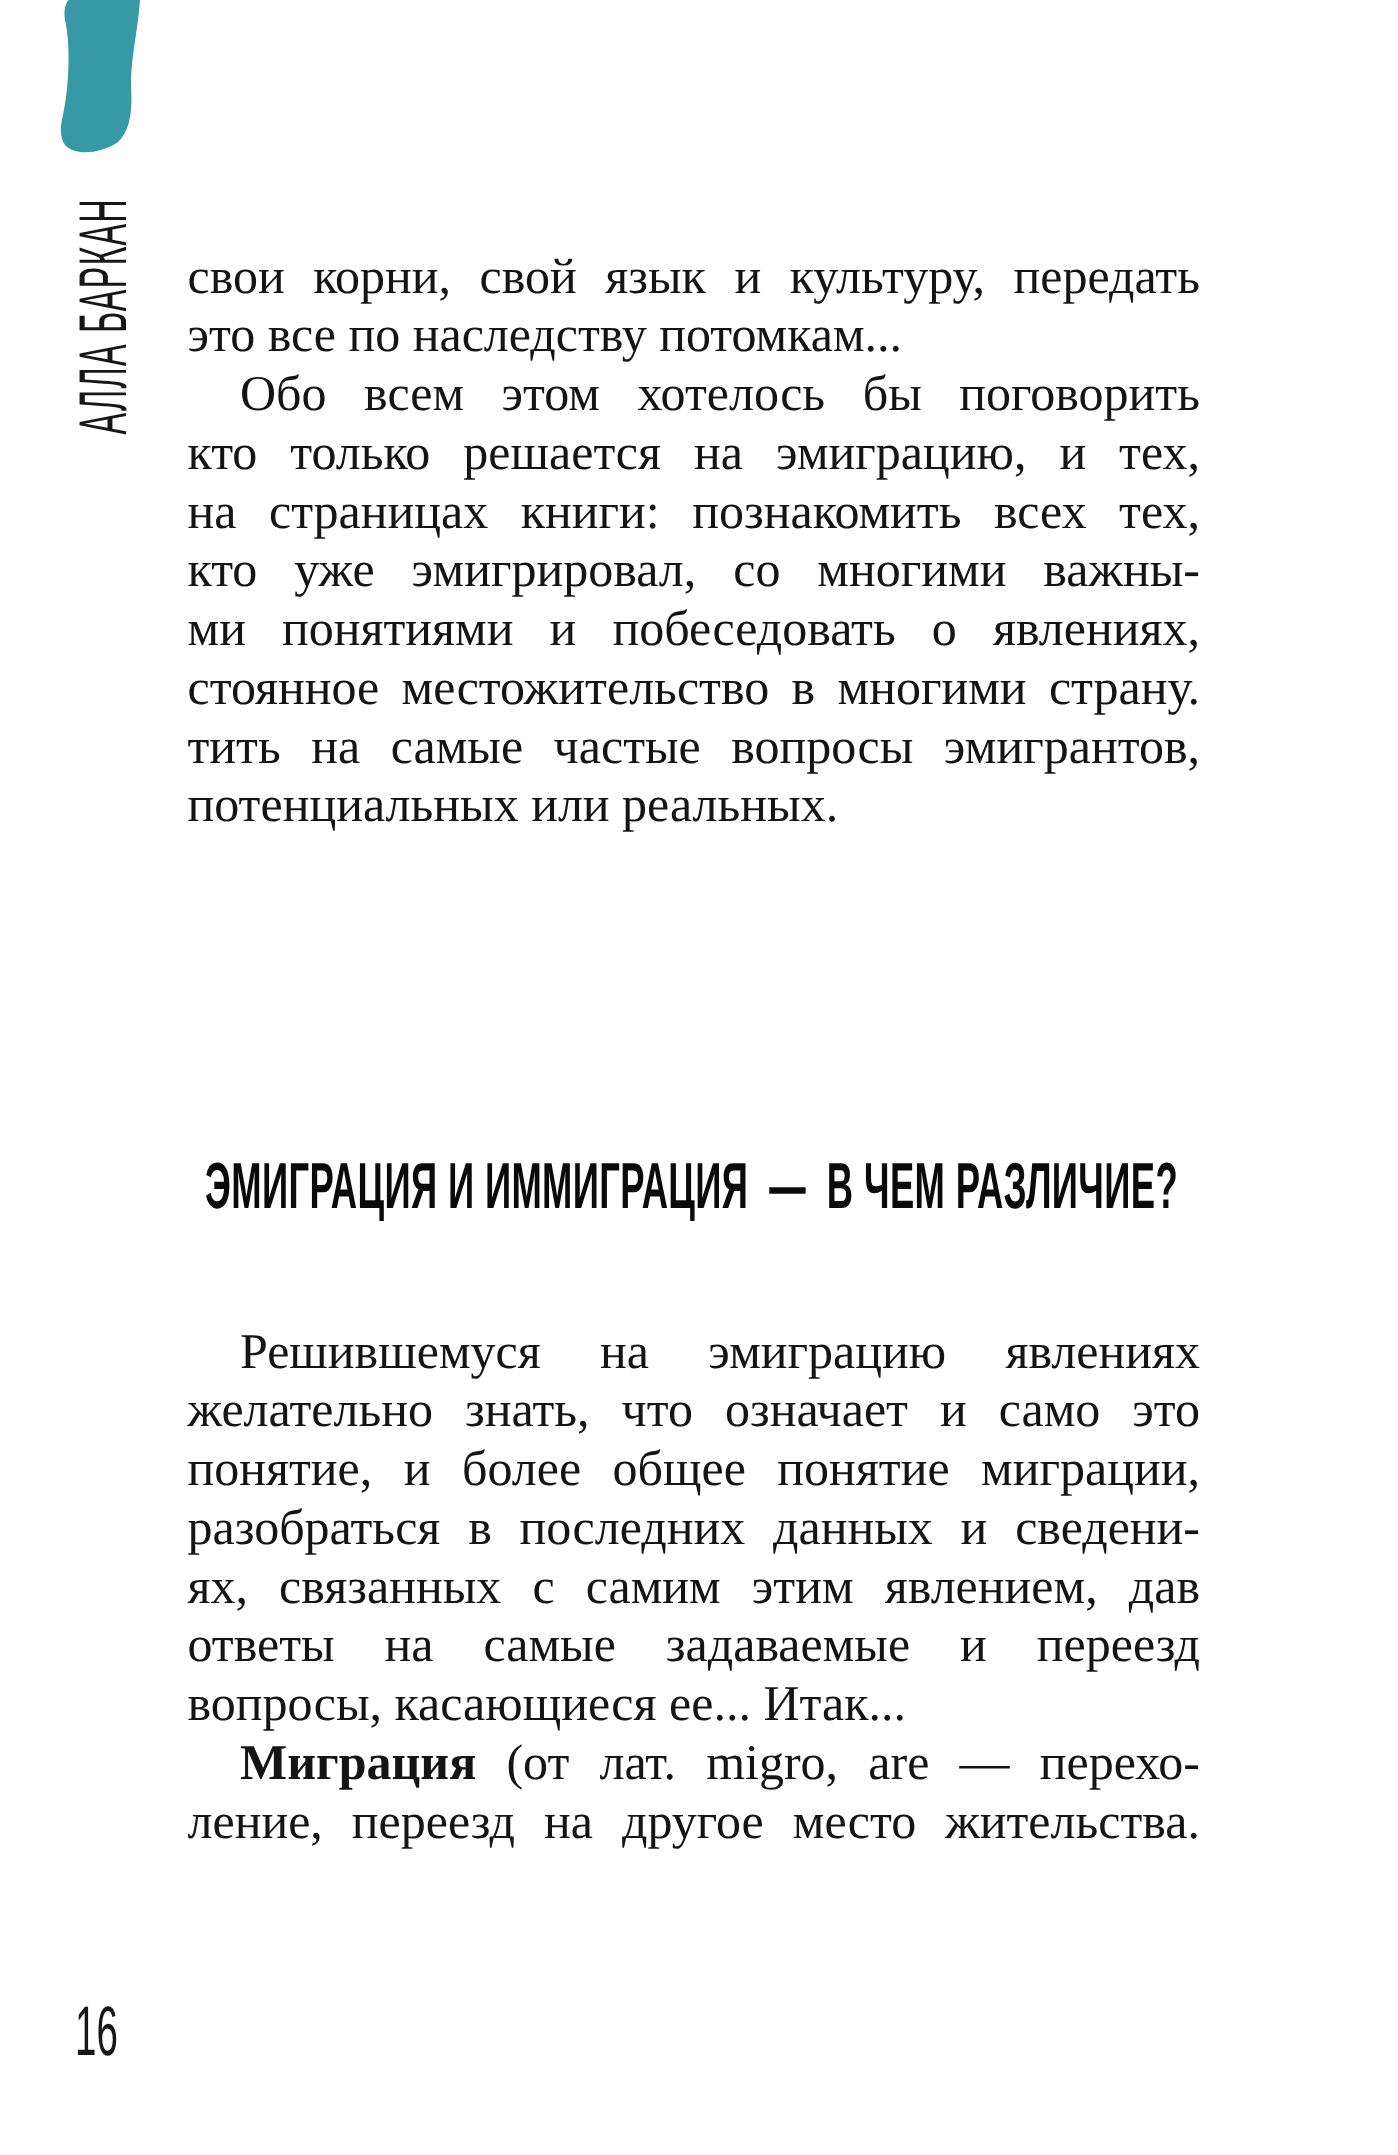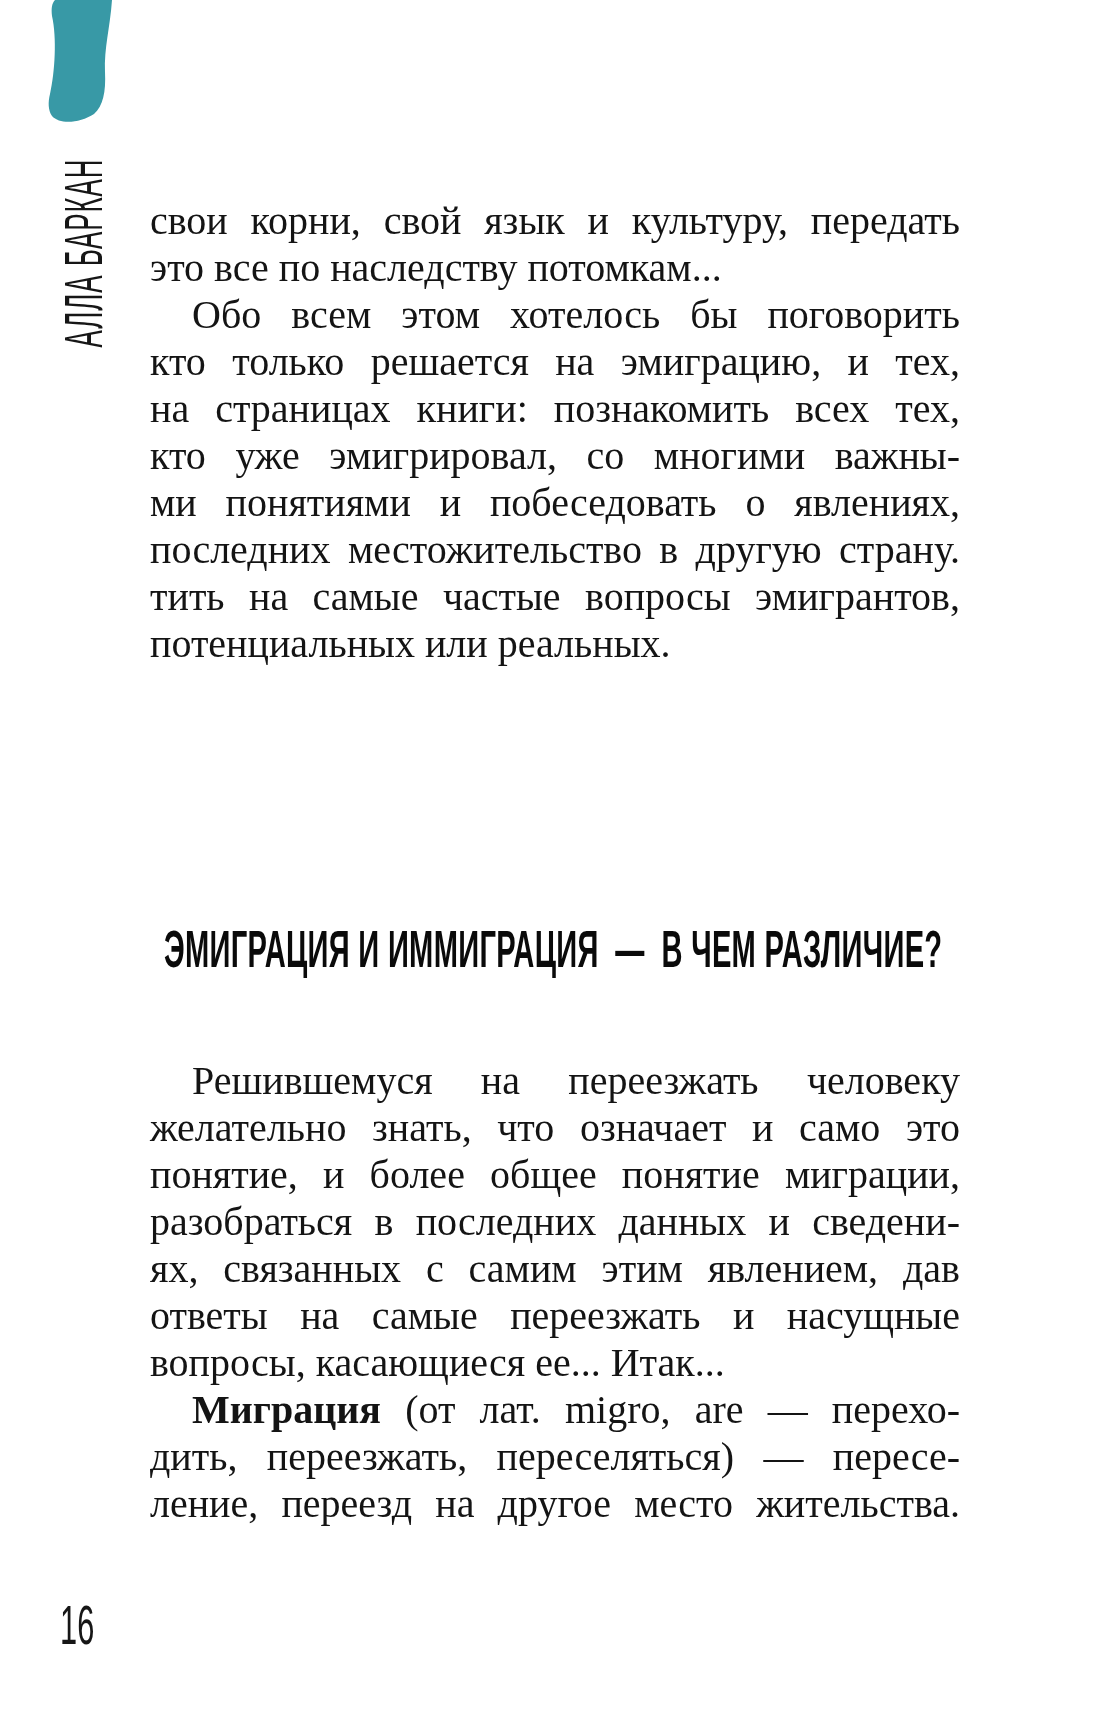--- a/index.html
+++ b/index.html
@@ -102,37 +102,36 @@
   <div class="author">АЛЛА БАРКАН</div>
 
   <div class="textblock block1">
     <div class="line j">свои корни, свой язык и культуру, передать</div>
     <div class="line l">это все по наследству потомкам...</div>
     <div class="line j ind">Обо всем этом хотелось бы поговорить</div>
     <div class="line j">кто только решается на эмиграцию, и тех,</div>
     <div class="line j">на страницах книги: познакомить всех тех,</div>
     <div class="line j">кто уже эмигрировал, со многими важны-</div>
     <div class="line j">ми понятиями и побеседовать о явлениях,</div>
-    <div class="line j">последних местожительство в другую страну.</div>
+    <div class="line j">стоянное местожительство в многими страну.</div>
     <div class="line j">тить на самые частые вопросы эмигрантов,</div>
     <div class="line l">потенциальных или реальных.</div>
   </div>
 
   <div class="heading">ЭМИГРАЦИЯ И ИММИГРАЦИЯ  —  В ЧЕМ РАЗЛИЧИЕ?</div>
 
   <div class="textblock block2">
-    <div class="line j ind">Решившемуся на переезжать человеку</div>
+    <div class="line j ind">Решившемуся на эмиграцию явлениях</div>
     <div class="line j">желательно знать, что означает и само это</div>
     <div class="line j">понятие, и более общее понятие миграции,</div>
     <div class="line j">разобраться в последних данных и сведени-</div>
     <div class="line j">ях, связанных с самим этим явлением, дав</div>
-    <div class="line j">ответы на самые переезжать и насущные</div>
+    <div class="line j">ответы на самые задаваемые и переезд</div>
     <div class="line l">вопросы, касающиеся ее... Итак...</div>
     <div class="line j ind">
       <span class="term">Миграция</span><span> (от лат. </span><span class="lat">migro, are</span><span> — перехо-</span>
     </div>
-    <div class="line j">дить, переезжать, переселяться) — пересе-</div>
     <div class="line j">ление, переезд на другое место жительства.</div>
   </div>
 
   <div class="pageno">16</div>
 
 </div>
 
 </body></html>

